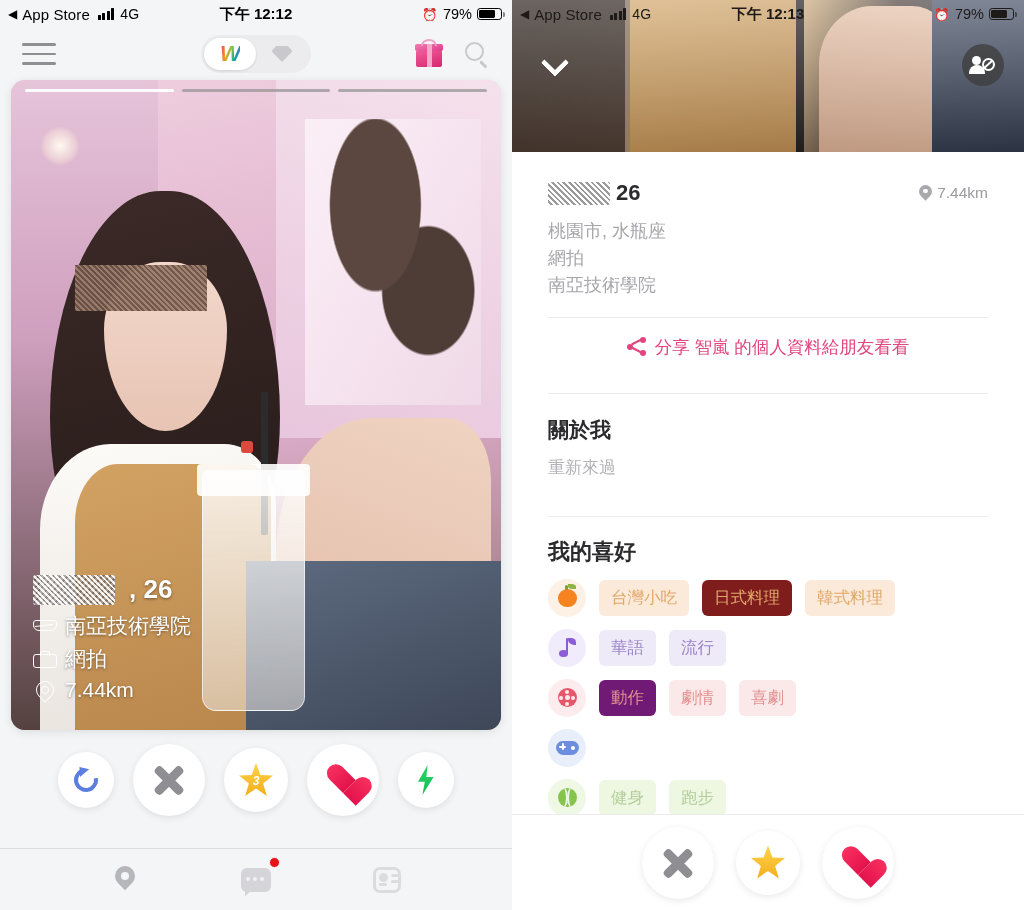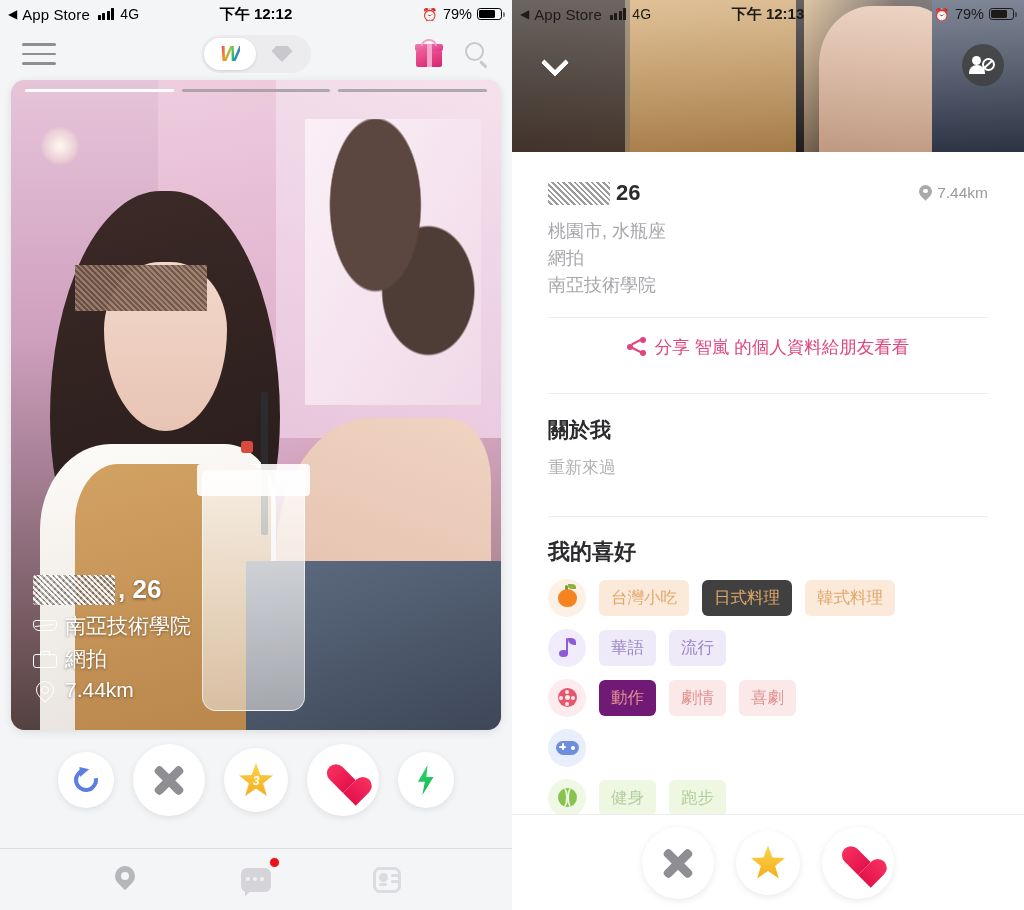--- a/index.html
+++ b/index.html
@@ -147,21 +147,21 @@
     position:absolute; top:9px; left:14px; right:14px;
     display:flex; gap:8px; z-index:5;
   }
   .prog-seg { flex:1; height:3.2px; border-radius:2px; background:rgba(150,150,150,.75); }
   .prog-seg.active { background:#ffffff; }
 
   .card-info {
     position:absolute; left:22px; bottom:28px; z-index:6; color:#fff;
     text-shadow:0 1px 3px rgba(0,0,0,.45);
   }
-  .ci-name-row { display:flex; align-items:flex-end; gap:1px; margin-bottom:7px; }
+  .ci-name-row { display:flex; align-items:flex-end; gap:12px; margin-bottom:7px; }
   .ci-name-blur {
     width:82px; height:30px; border-radius:3px;
     background:
       repeating-linear-gradient(45deg,rgba(255,255,255,.85) 0 2px, rgba(120,110,105,.55) 2px 4px),
       repeating-linear-gradient(-45deg,rgba(255,255,255,.6) 0 3px, rgba(90,80,75,.5) 3px 5px);
   }
   .ci-age { font-size:26px; font-weight:600; margin-left:2px; }
   .ci-line { display:flex; align-items:center; gap:10px; margin-top:5px; font-size:21px; }
   .ci-ico { width:22px; height:22px; flex:0 0 22px; position:relative; }
   .ic-cap::before { content:""; position:absolute; left:0; top:5px; width:22px; height:9px;
@@ -597,21 +597,21 @@
 
       <div class="rp-divider"></div>
 
       <div class="likes-title">我的喜好</div>
 
       <div class="tag-row">
         <span class="tag-ico ico-apple" style="background:#fdf0e4">
             <i class="fruit"></i>
           </span>
         <span class="tag-chip" style="background:#fbe9da;color:#e0a869">台灣小吃</span>
-        <span class="tag-chip" style="background:#404040;color:#e0a869">日式料理</span>
+        <span class="tag-chip" style="background:#7f1d1d;color:#e0a869">日式料理</span>
         <span class="tag-chip" style="background:#fbe9da;color:#e0a869">韓式料理</span>
       </div>
 
       <div class="tag-row">
         <span class="tag-ico ico-music" style="background:#f1ecfb">
           <i class="note">
               <i class="bulb"></i>
               <i class="stem"></i>
               <i class="flag"></i>
             </i>

